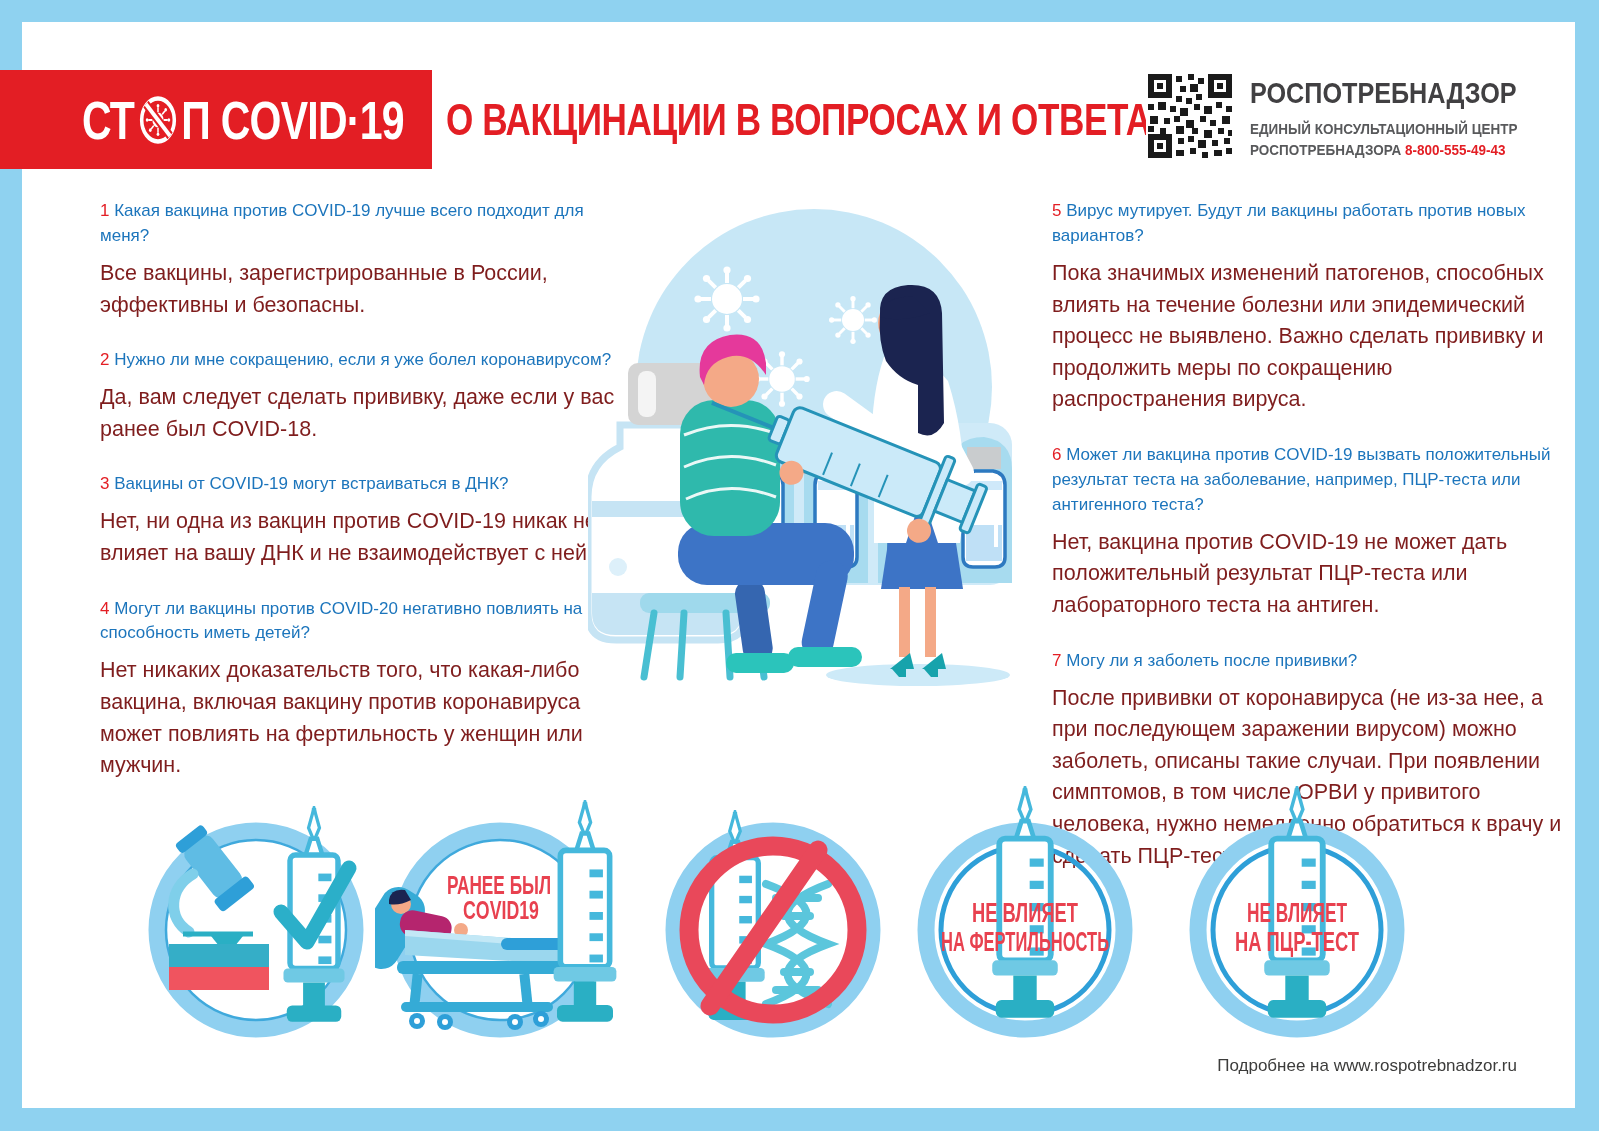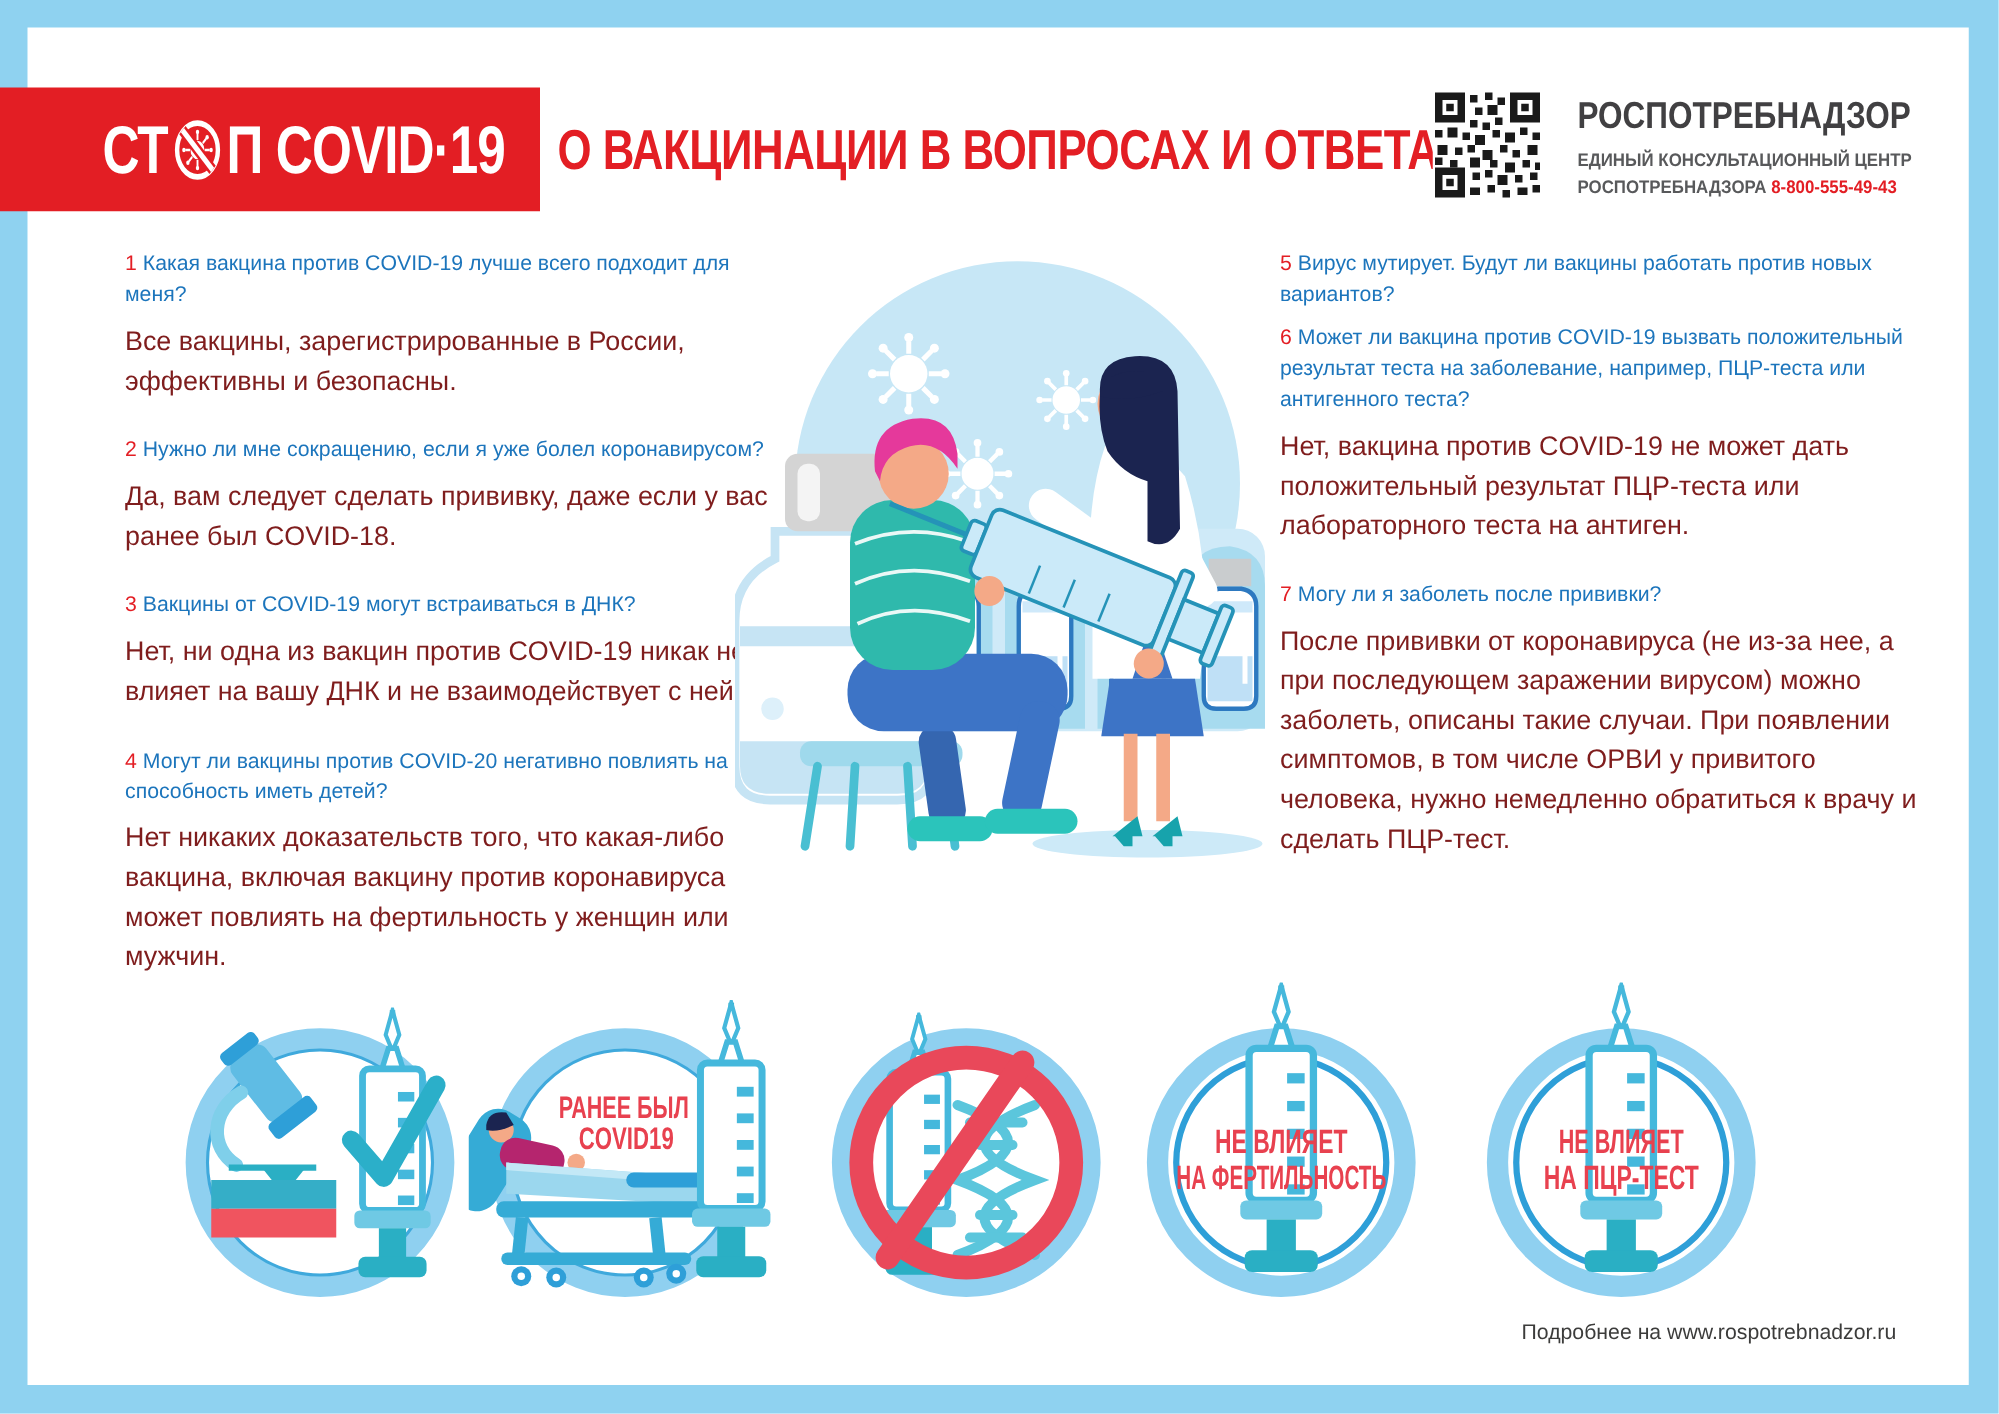--- a/index.html
+++ b/index.html
@@ -23,35 +23,35 @@
   }
   .logo .novirus { width:56px; height:56px; margin:0 3px; }
   .title-wrap { position:absolute; left:446px; top:70px; height:99px; width:700px; display:flex; align-items:center; }
   .title-wrap span {
     display:inline-block; color:#E31E24; font-weight:bold; font-size:45px;
     letter-spacing:-0.5px; white-space:nowrap;
     transform:scaleX(0.78); transform-origin:left center;
   }
   .agency { position:absolute; left:1146px; top:72px; display:flex; }
   .agency .qr { width:88px; height:88px; flex:0 0 auto; }
-  .agency-text { margin-left:28px; padding-top:4px; }
+  .agency-text { margin-left:16px; padding-top:4px; }
   .agency-name {
     display:inline-block; font-size:30px; font-weight:bold; color:#414042;
     white-space:nowrap; transform:scaleX(0.84); transform-origin:left center; margin-bottom:9px;
   }
   .agency-line {
     font-size:14.5px; font-weight:bold; color:#58595B; line-height:1.42;
     white-space:nowrap; transform:scaleX(0.93); transform-origin:left center;
   }
   .agency-line .phone { color:#E31E24; }
 
   
   .col { position:absolute; top:199px; }
   .col-left  { left:100px; width:524px; }
-  .col-right { left:1024px; width:520px; }
+  .col-right { left:1052px; width:520px; }
   .q { font-size:17px; line-height:1.47; color:#1C75BC; margin:0 0 9px; }
   .q .num { color:#E31E24; }
   .a { font-size:21.5px; line-height:1.47; color:#7f1d1d; margin:0 0 27px; }
 
   
   .illustration { position:absolute; left:588px; top:195px; width:424px; height:630px; z-index:1; }
   .badge { position:absolute; top:758px; width:250px; height:300px; z-index:2; }
   .badge text { font-family:"Liberation Sans", sans-serif; font-weight:bold; }
 
   .footer {
@@ -211,20 +211,21 @@
     </div>
     <div>
       <p class="q"><span class="num">4</span> <span>Могут ли вакцины против COVID-20 негативно повлиять на способность иметь детей?</span></p>
       <p class="a">Нет никаких доказательств того, что какая-либо вакцина, включая вакцину против коронавируса может повлиять на фертильность у женщин или мужчин.</p>
     </div>
   </div>
 
   <div class="col col-right">
     <div>
       <p class="q"><span class="num">5</span> <span>Вирус мутирует. Будут ли вакцины работать против новых вариантов?</span></p>
+      <p class="a">Пока значимых изменений патогенов, способных влиять на течение болезни или эпидемический процесс не выявлено. Важно сделать прививку и продолжить меры по сокращению распространения вируса.</p>
     </div>
     <div>
       <p class="q"><span class="num">6</span> <span>Может ли вакцина против COVID-19 вызвать положительный результат теста на заболевание, например, ПЦР-теста или антигенного теста?</span></p>
       <p class="a">Нет, вакцина против COVID-19 не может дать положительный результат ПЦР-теста или лабораторного теста на антиген.</p>
     </div>
     <div>
       <p class="q"><span class="num">7</span> <span>Могу ли я заболеть после прививки?</span></p>
       <p class="a">После прививки от коронавируса (не из-за нее, а при последующем заражении вирусом) можно заболеть, описаны такие случаи. При появлении симптомов, в том числе ОРВИ у привитого человека, нужно немедленно обратиться к врачу и сделать ПЦР-тест.</p>
     </div>
   </div>

